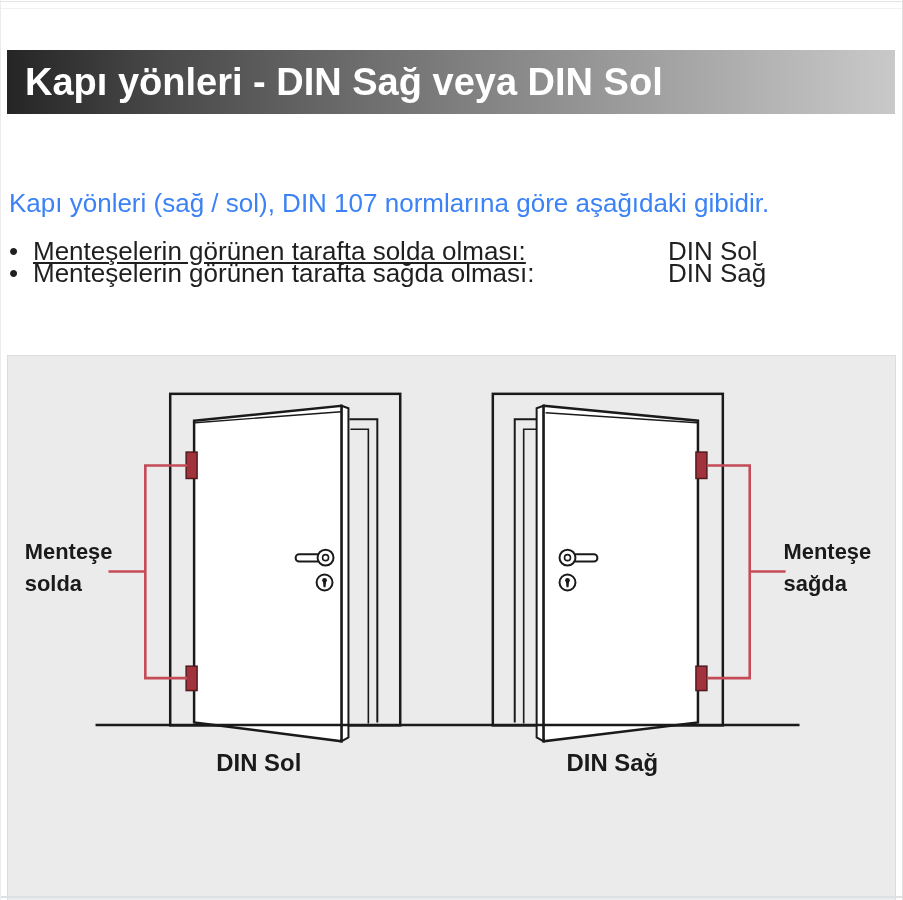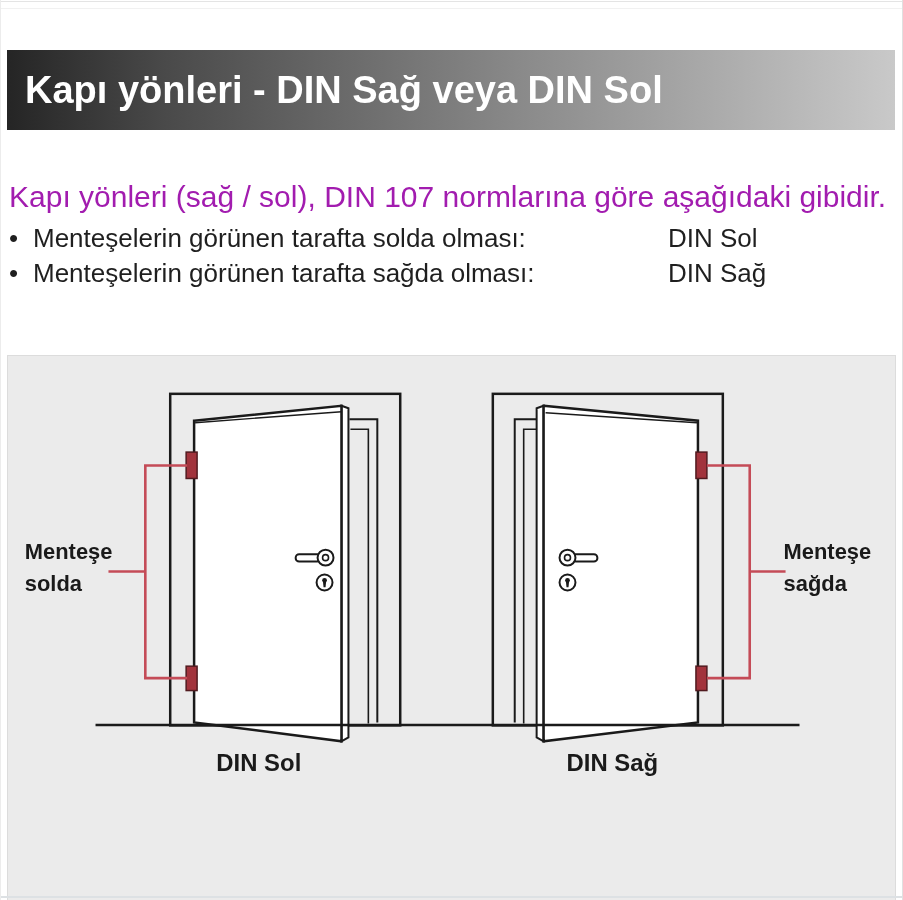--- a/index.html
+++ b/index.html
@@ -21,49 +21,49 @@
   .hairline-top2 {
     position: absolute; top: 8px; left: 0; right: 0;
     height: 1px; background: #f1f1f1;
   }
   .hairline-bottom {
     position: absolute; top: 896px; left: 0; right: 0;
     height: 2px; background: #dde1e4;
   }
   .title-bar {
     position: absolute;
-    top: 50px; left: 6px; right: 7px; height: 80px;
+    top: 50px; left: 6px; right: 7px; height: 64px;
     background: linear-gradient(to right, #252525 0%, #4a4a4a 18%, #8a8a8a 58%, #c9c9c9 100%);
     display: flex;
     align-items: center;
     padding-left: 18px;
   }
   .title-bar h1 {
     color: #ffffff;
     font-size: 38px;
     font-weight: bold;
     letter-spacing: 0px;
     white-space: nowrap;
   }
   .intro {
     position: absolute;
-    top: 180px; left: 8px;
-    font-size: 30px;
-    color: #a21caf;
+    top: 188px; left: 8px;
+    font-size: 26px;
+    color: #3b82f6;
     white-space: nowrap;
   }
   .bullet-row {
     position: absolute;
     left: 8px;
     font-size: 26px;
     color: #1f1f1f;
     white-space: nowrap;
     width: 890px;
   }
-  .bullet-row.first { top: 223px; }
+  .bullet-row.first { top: 236px; text-decoration: underline; }
   .bullet-row.second { top: 258px; }
   .bullet-marker { display: inline-block; width: 24px; }
   .bullet-value {
     position: absolute;
     left: 659px; top: 0;
   }
   .diagram-panel {
     position: absolute;
     top: 355px; left: 6px;
     width: 889px; height: 566px;

